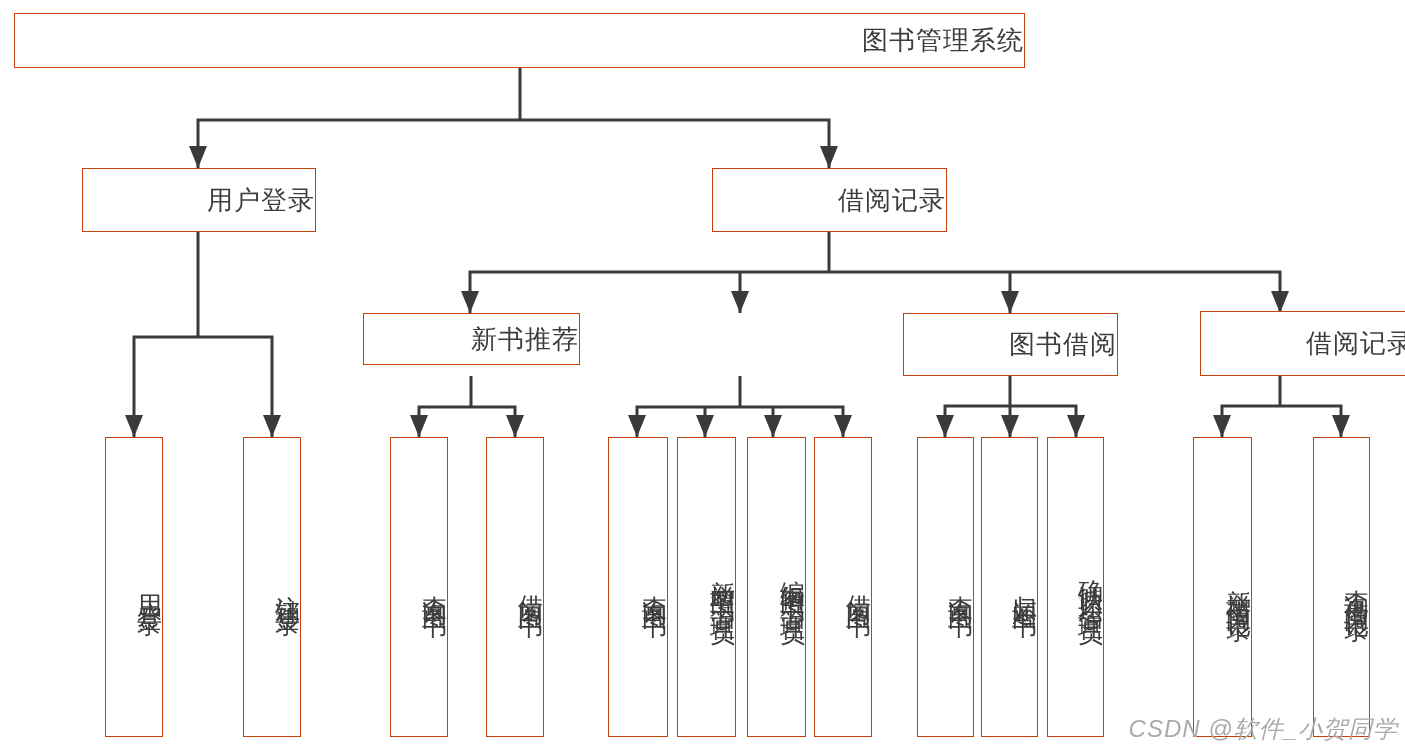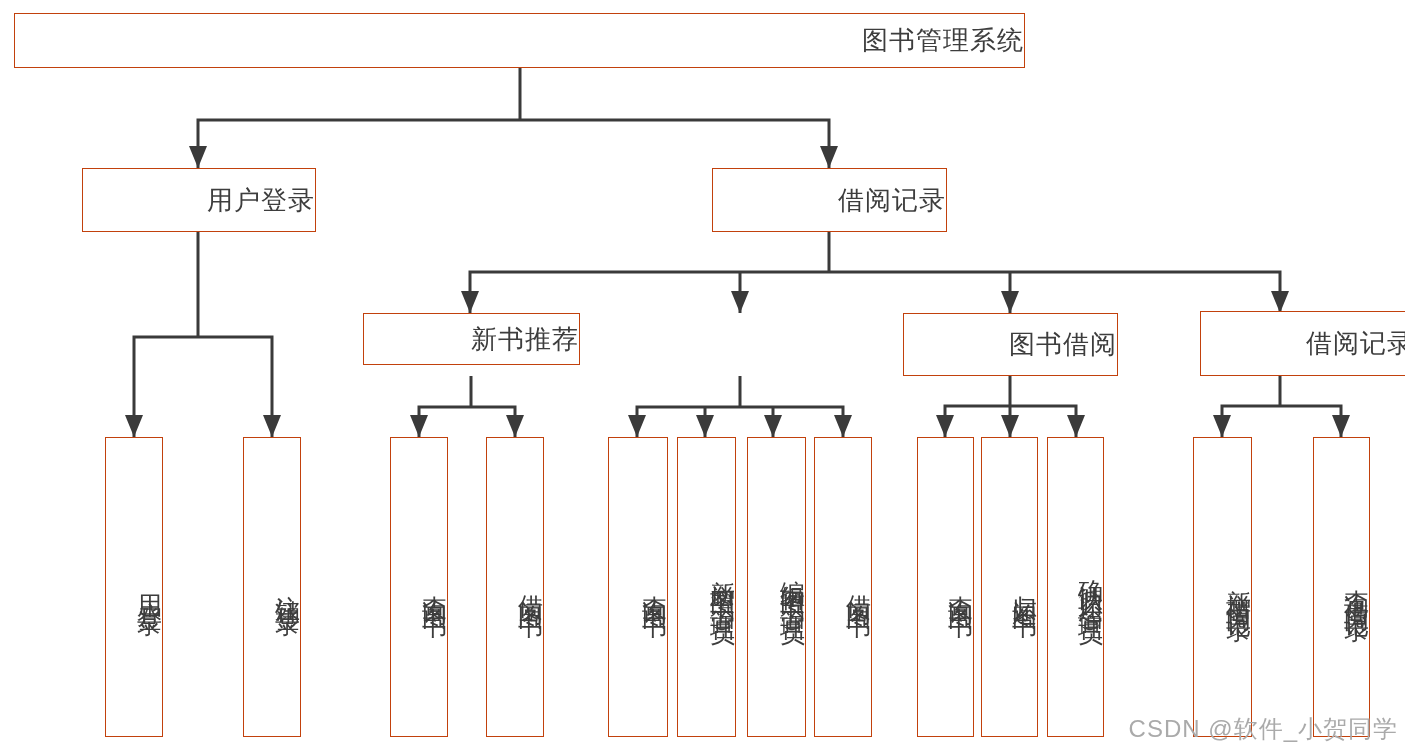--- a/index.html
+++ b/index.html
@@ -48,20 +48,21 @@
     line-height: 1.0;
   }
   .watermark {
     position: absolute;
     right: 7px;
     bottom: 2px;
     font-size: 24px;
     color: #aaaaaa;
     letter-spacing: 1px;
     white-space: nowrap;
+    font-style: italic;
   }
 </style>
 </head>
 <body>
 
 <div class="canvas">
 
   <svg class="connectors" viewBox="0 0 1405 747" xmlns="http://www.w3.org/2000/svg">
     <g stroke="#3a3a3a" stroke-width="3" fill="none">
       <path d="M520 68 V120 M196.5 120 H830.5 M198 120 V168 M829 120 V168"></path>

